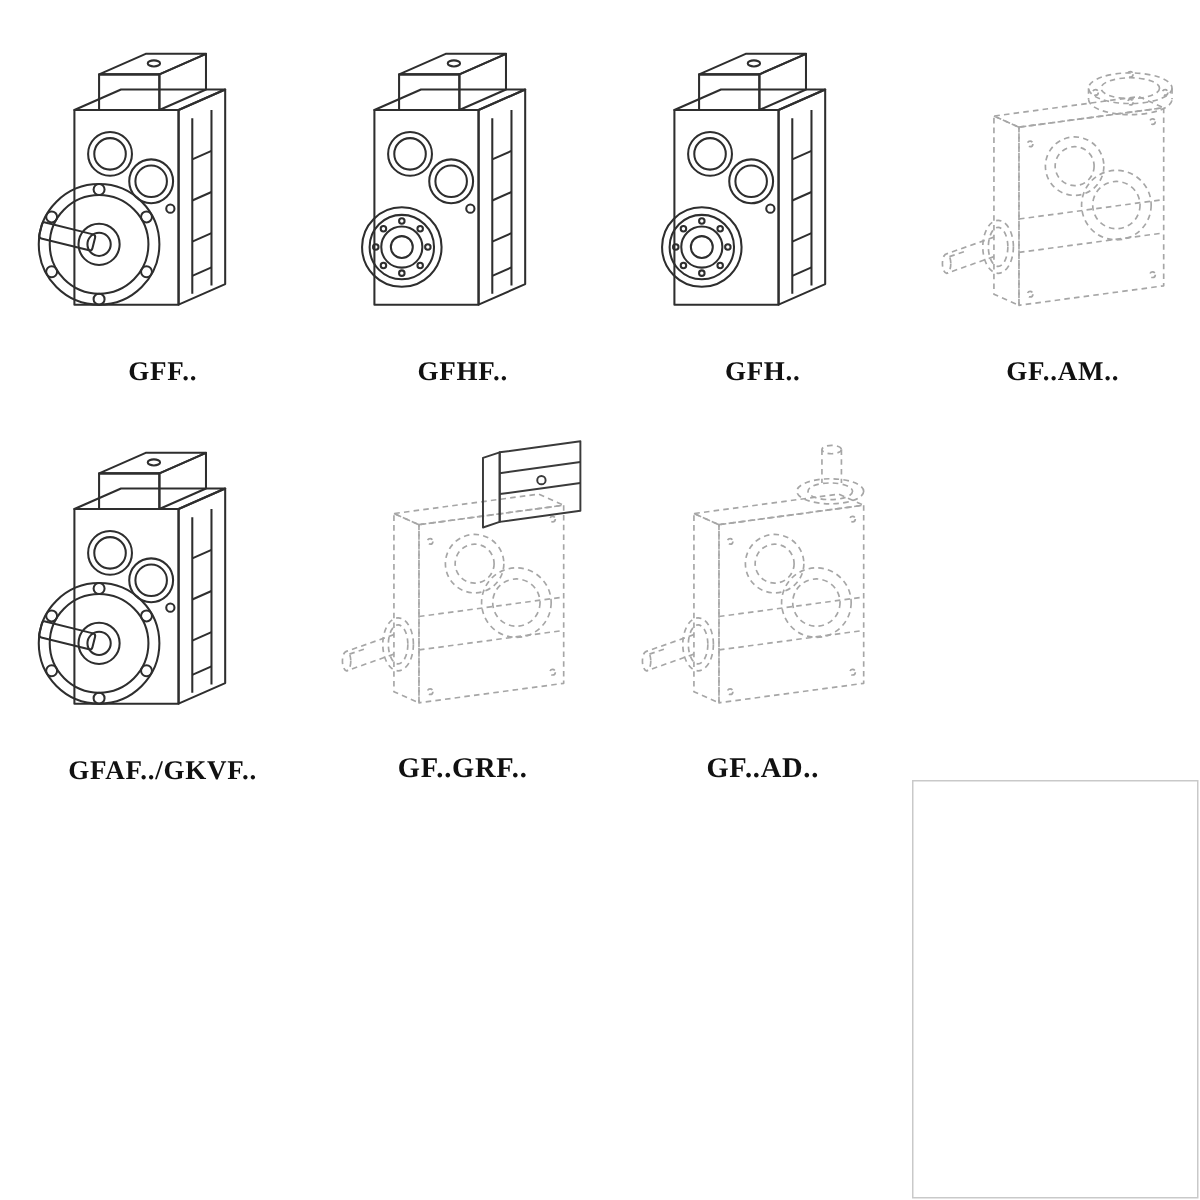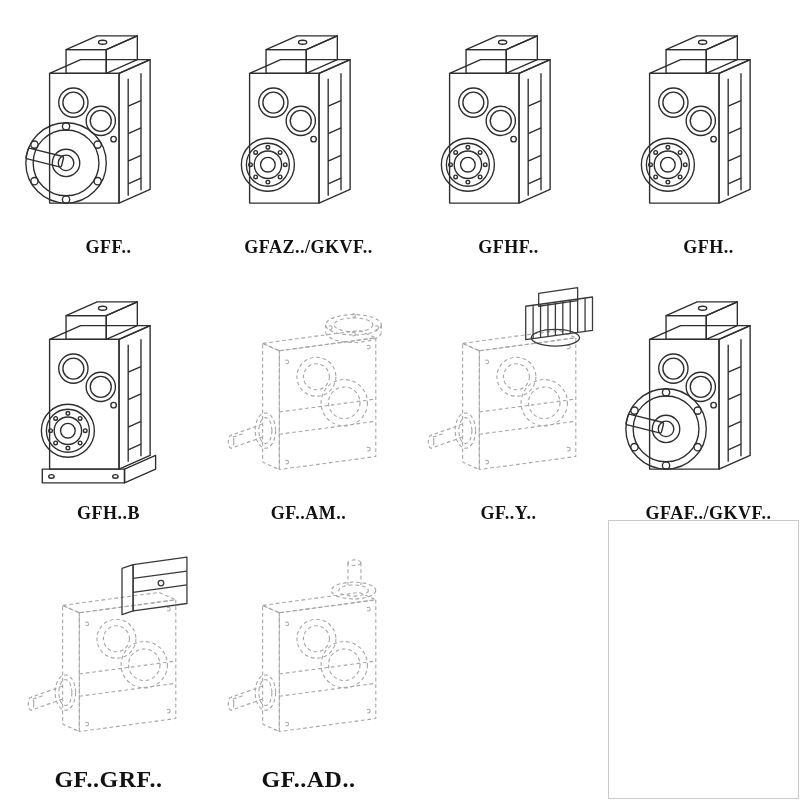--- a/index.html
+++ b/index.html
@@ -27,21 +27,21 @@
   figcaption.label{
     font-weight:bold;
     font-size:18px;
     letter-spacing:.5px;
     color:#111;
     text-align:center;
     line-height:1.1;
     margin-top:2px;
     white-space:nowrap;
   }
-  figcaption.label.lg{font-size:24px;}
+  figcaption.label.lg{font-size:19px;}
   #highlight-box{
     position:absolute;
     left:608px;top:520px;width:189px;height:277px;
     border:1px solid #c9c9c9;
     pointer-events:none;
   }
   .defs{position:absolute;width:0;height:0;overflow:hidden;}
 </style>
 </head>
 <body>
@@ -218,62 +218,44 @@
 
 <div id="page">
 
   <figure class="cell">
     <svg class="drawing" viewBox="0 0 190 232">
         <use href="#g-flange-shaft"></use>
       </svg>
     <figcaption class="label">GFF..</figcaption>
   </figure>
 
+
   <figure class="cell">
     <svg class="drawing" viewBox="0 0 190 232">
         <use href="#g-hollow"></use>
       </svg>
-    <figcaption class="label">GFAZ../GKVF..</figcaption>
-  </figure>
+    <figcaption class="label">GFHF..</figcaption>
+  </figure>
+
 
   <figure class="cell">
     <svg class="drawing" viewBox="0 0 190 232">
         <use href="#g-hollow"></use>
       </svg>
-    <figcaption class="label">GFHF..</figcaption>
-  </figure>
-
-
-  <figure class="cell">
-    <svg class="drawing" viewBox="0 0 190 232">
-        <use href="#g-hollow"></use>
-      </svg>
     <figcaption class="label">GFH..</figcaption>
   </figure>
 
-  <figure class="cell">
-    <svg class="drawing" viewBox="0 0 190 232">
-        <use href="#g-foot"></use>
-      </svg>
-    <figcaption class="label">GFH..B</figcaption>
-  </figure>
 
   <figure class="cell">
     <svg class="drawing ph" viewBox="0 0 200 235">
         <use href="#p-am"></use>
       </svg>
     <figcaption class="label">GF..AM..</figcaption>
   </figure>
 
-  <figure class="cell">
-    <svg class="drawing ph" viewBox="0 0 200 235">
-        <use href="#p-motor"></use>
-      </svg>
-    <figcaption class="label">GF..Y..</figcaption>
-  </figure>
 
   <figure class="cell">
     <svg class="drawing" viewBox="0 0 190 232">
         <use href="#g-flange-shaft"></use>
       </svg>
     <figcaption class="label">GFAF../GKVF..</figcaption>
   </figure>
 
 
   <figure class="cell">

